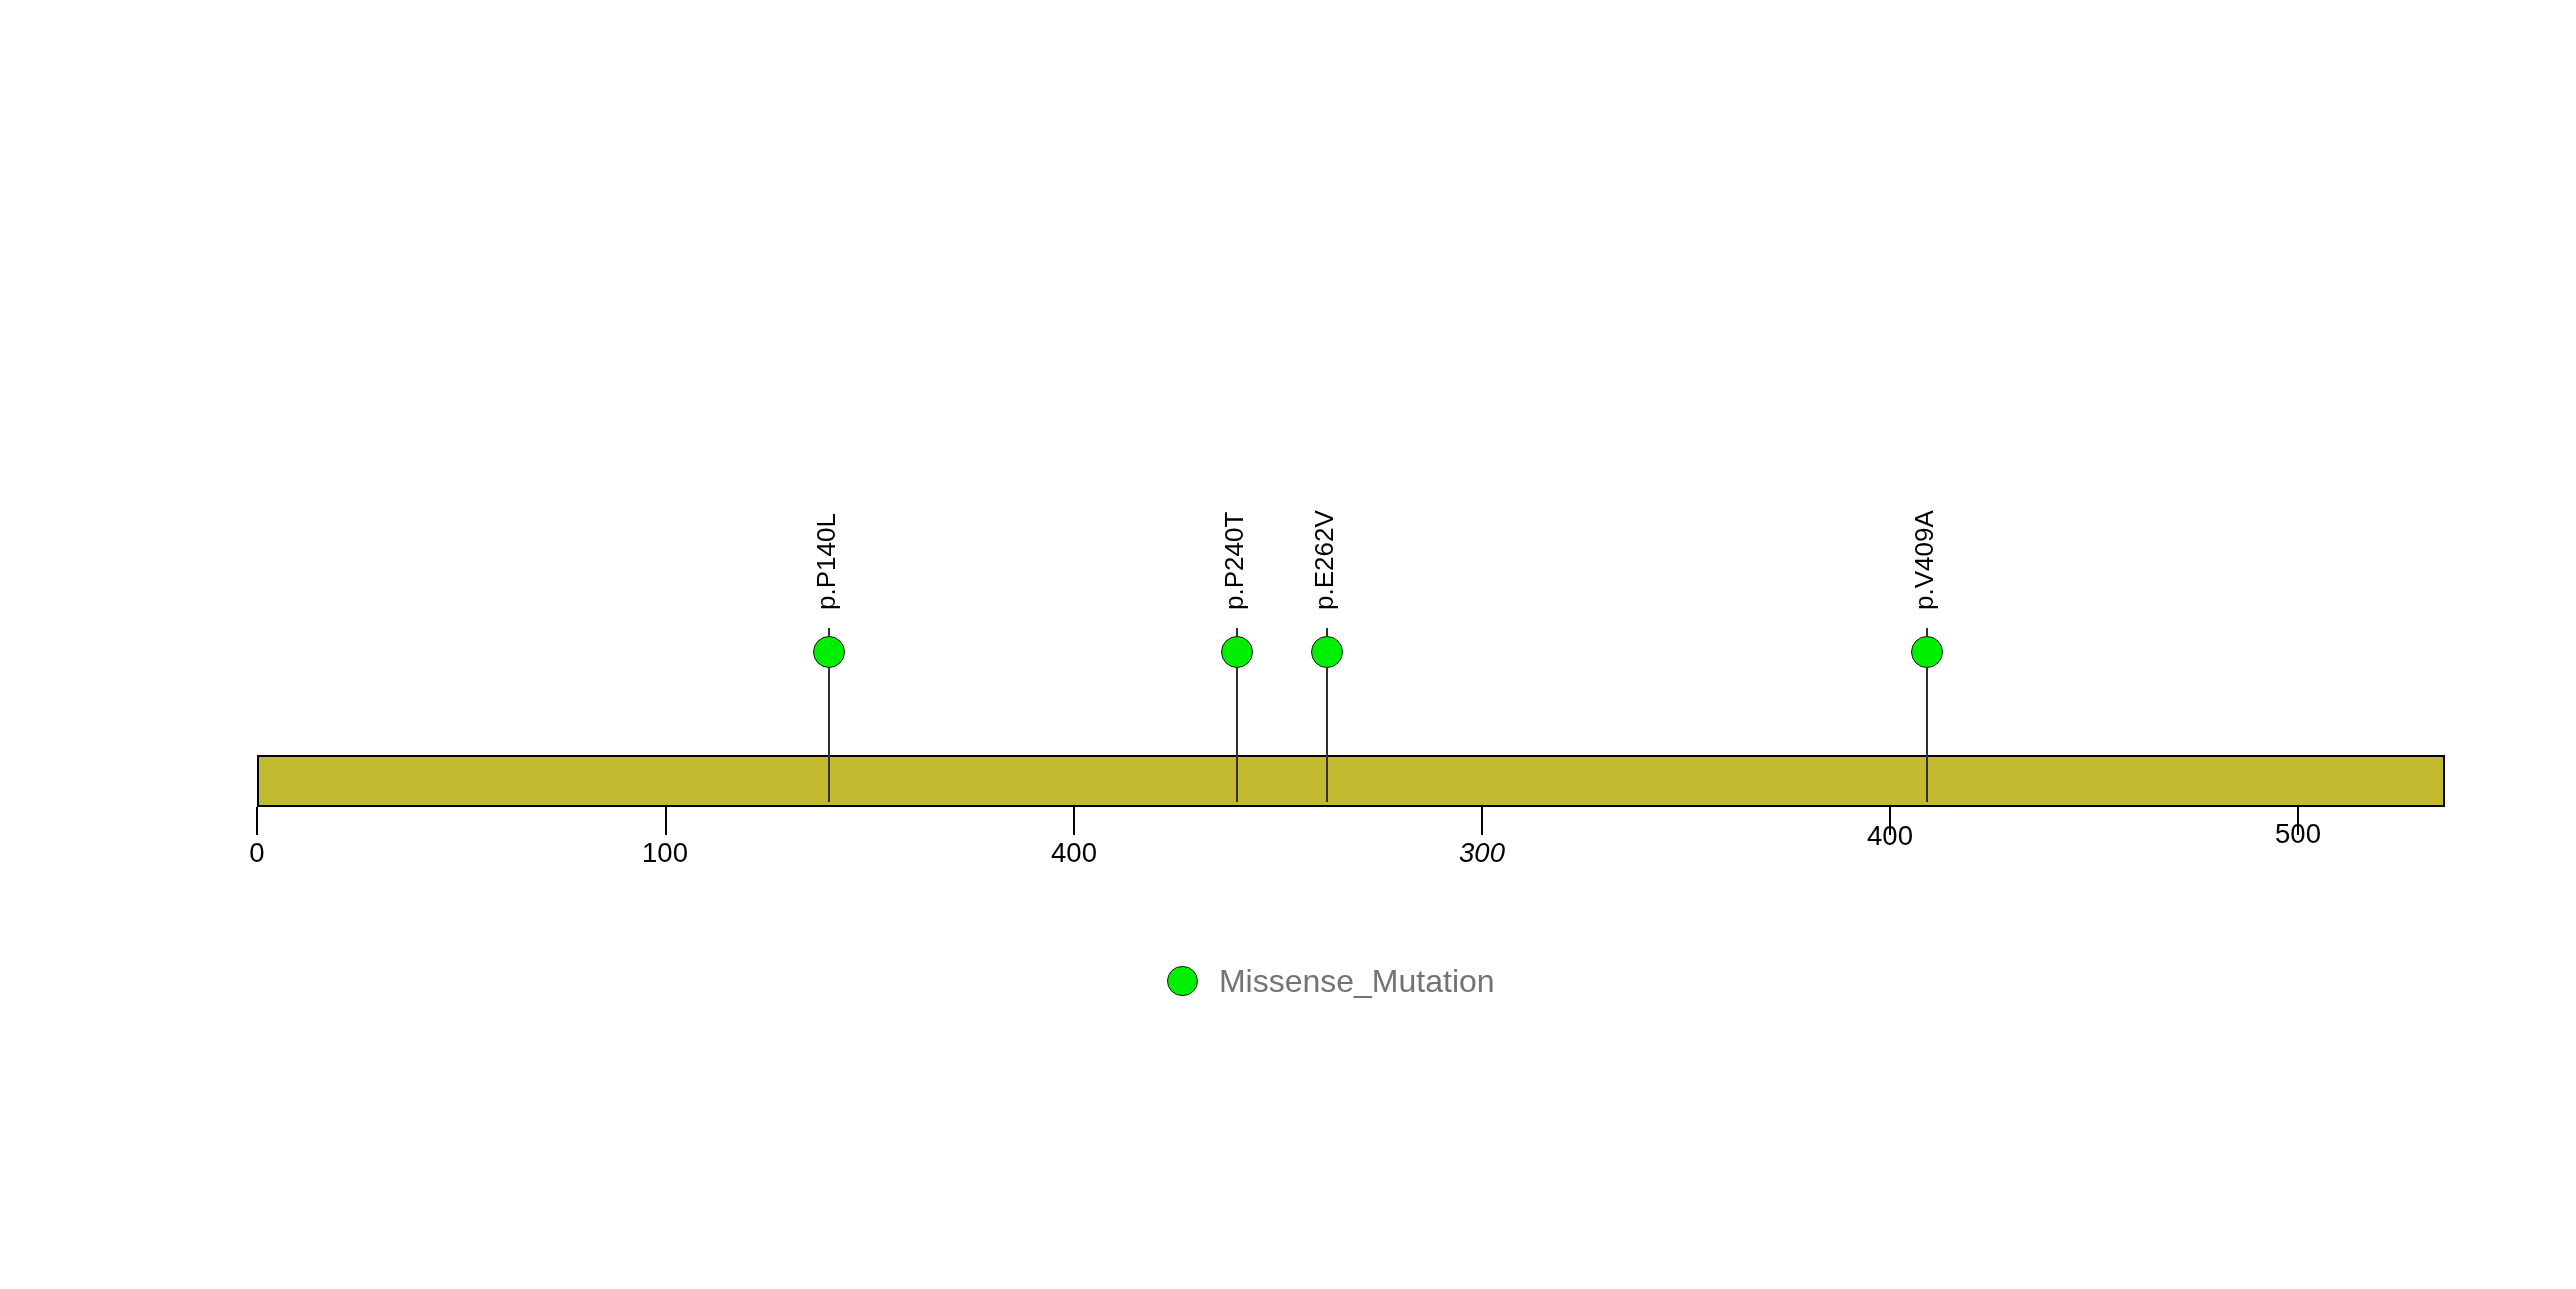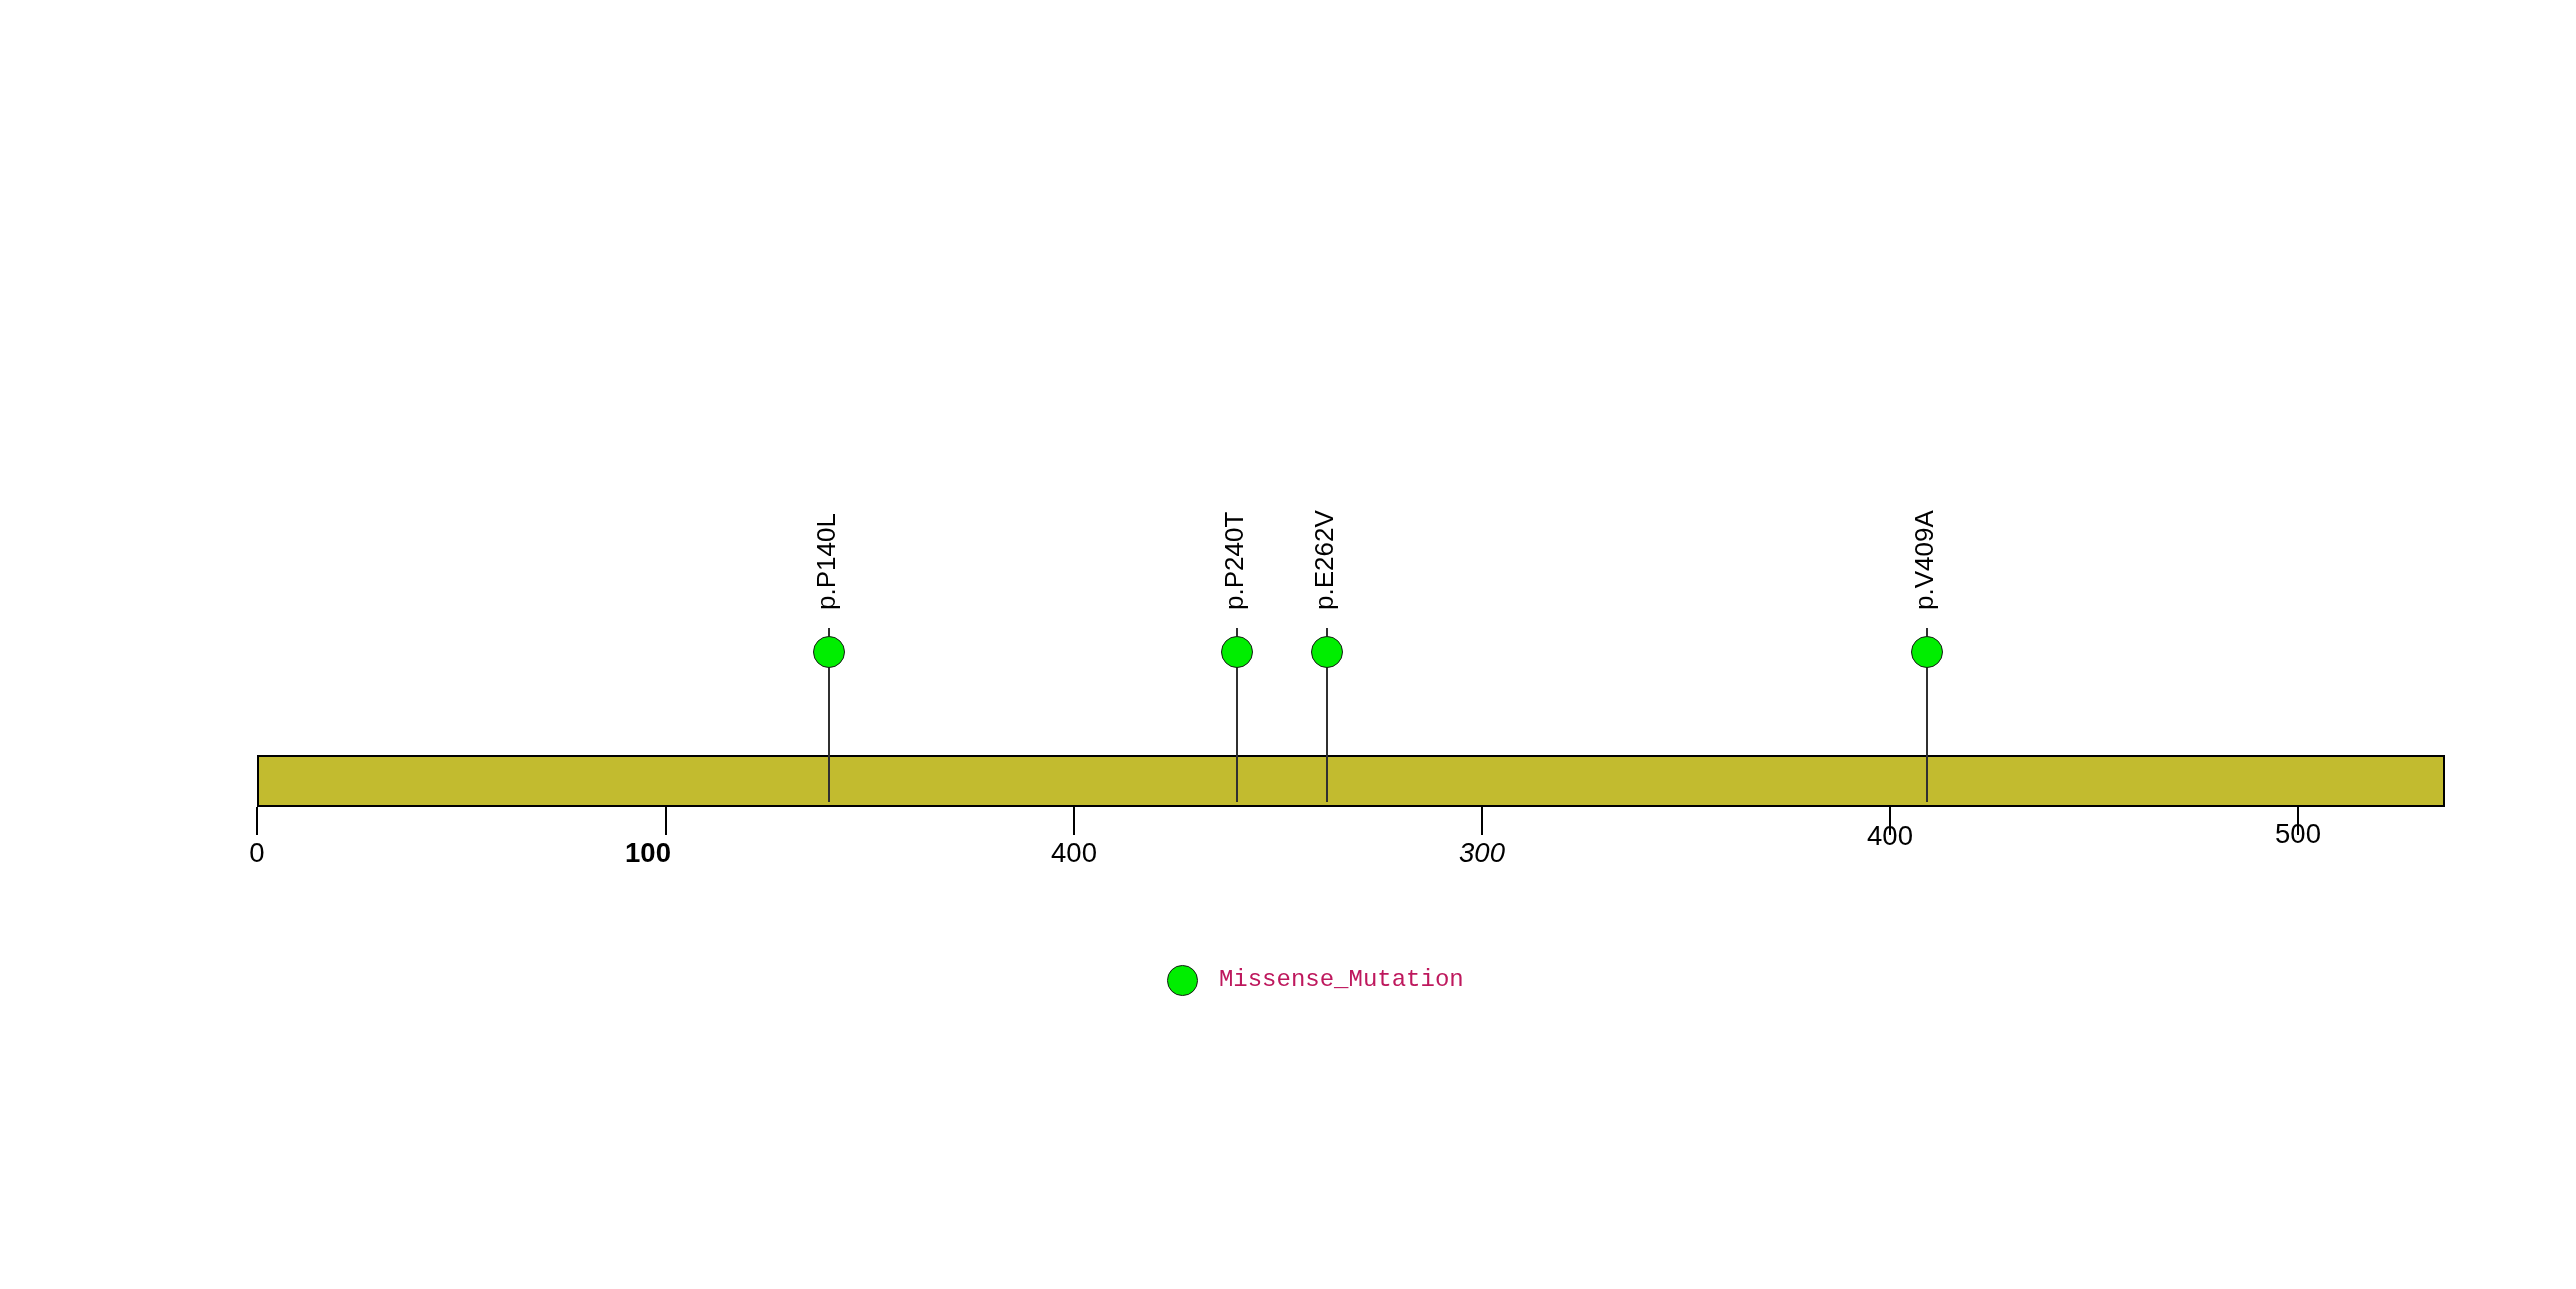--- a/index.html
+++ b/index.html
@@ -83,39 +83,39 @@
     gap: 21.4px;
   }
   .legend-swatch {
     width: 30.5px;
     height: 30.5px;
     border-radius: 50%;
     box-sizing: border-box;
     border: 1.5px solid #1a1a1a;
   }
   .legend-label {
-    font-size: 24px;
-    color: #be185d;
+    font-size: 32px;
+    color: #737373;
     white-space: nowrap;
     line-height: 1;
-    font-family: Liberation Mono, monospace;
+    font-family: Liberation Sans, sans-serif;
   }
 </style>
 </head>
 <body>
 
 <div id="plot-root">
 
   <div class="protein-bar" id="protein-bar" style="left: 257px; top: 755px; width: 2188px; height: 52px; background: rgb(194, 187, 47); border-color: rgb(0, 0, 0);"></div>
 
   <div id="axis-layer">
       <div class="axis-tick-mark" style="left: 256px; top: 807px; height: 27.5px;"></div>
       <div class="axis-tick-label" style="left: 257px; top: 839px;">0</div>
       <div class="axis-tick-mark" style="left: 665px; top: 807px; height: 27.5px;"></div>
-      <div class="axis-tick-label" style="left: 648px; top: 839px; font-weight: bold;">100</div>
+      <div class="axis-tick-label" style="left: 665px; top: 839px;">100</div>
       <div class="axis-tick-mark" style="left: 1073px; top: 807px; height: 27.5px;"></div>
       <div class="axis-tick-label" style="left: 1074px; top: 839px;">400</div>
       <div class="axis-tick-mark" style="left: 1481px; top: 807px; height: 27.5px;"></div>
       <div class="axis-tick-label" style="left: 1482px; top: 839px; font-style: italic;">300</div>
       <div class="axis-tick-mark" style="left: 1889px; top: 807px; height: 27.5px;"></div>
       <div class="axis-tick-label" style="left: 1890px; top: 822px;">400</div>
       <div class="axis-tick-mark" style="left: 2297px; top: 807px; height: 27.5px;"></div>
       <div class="axis-tick-label" style="left: 2298px; top: 820px;">500</div>
     </div>
 

